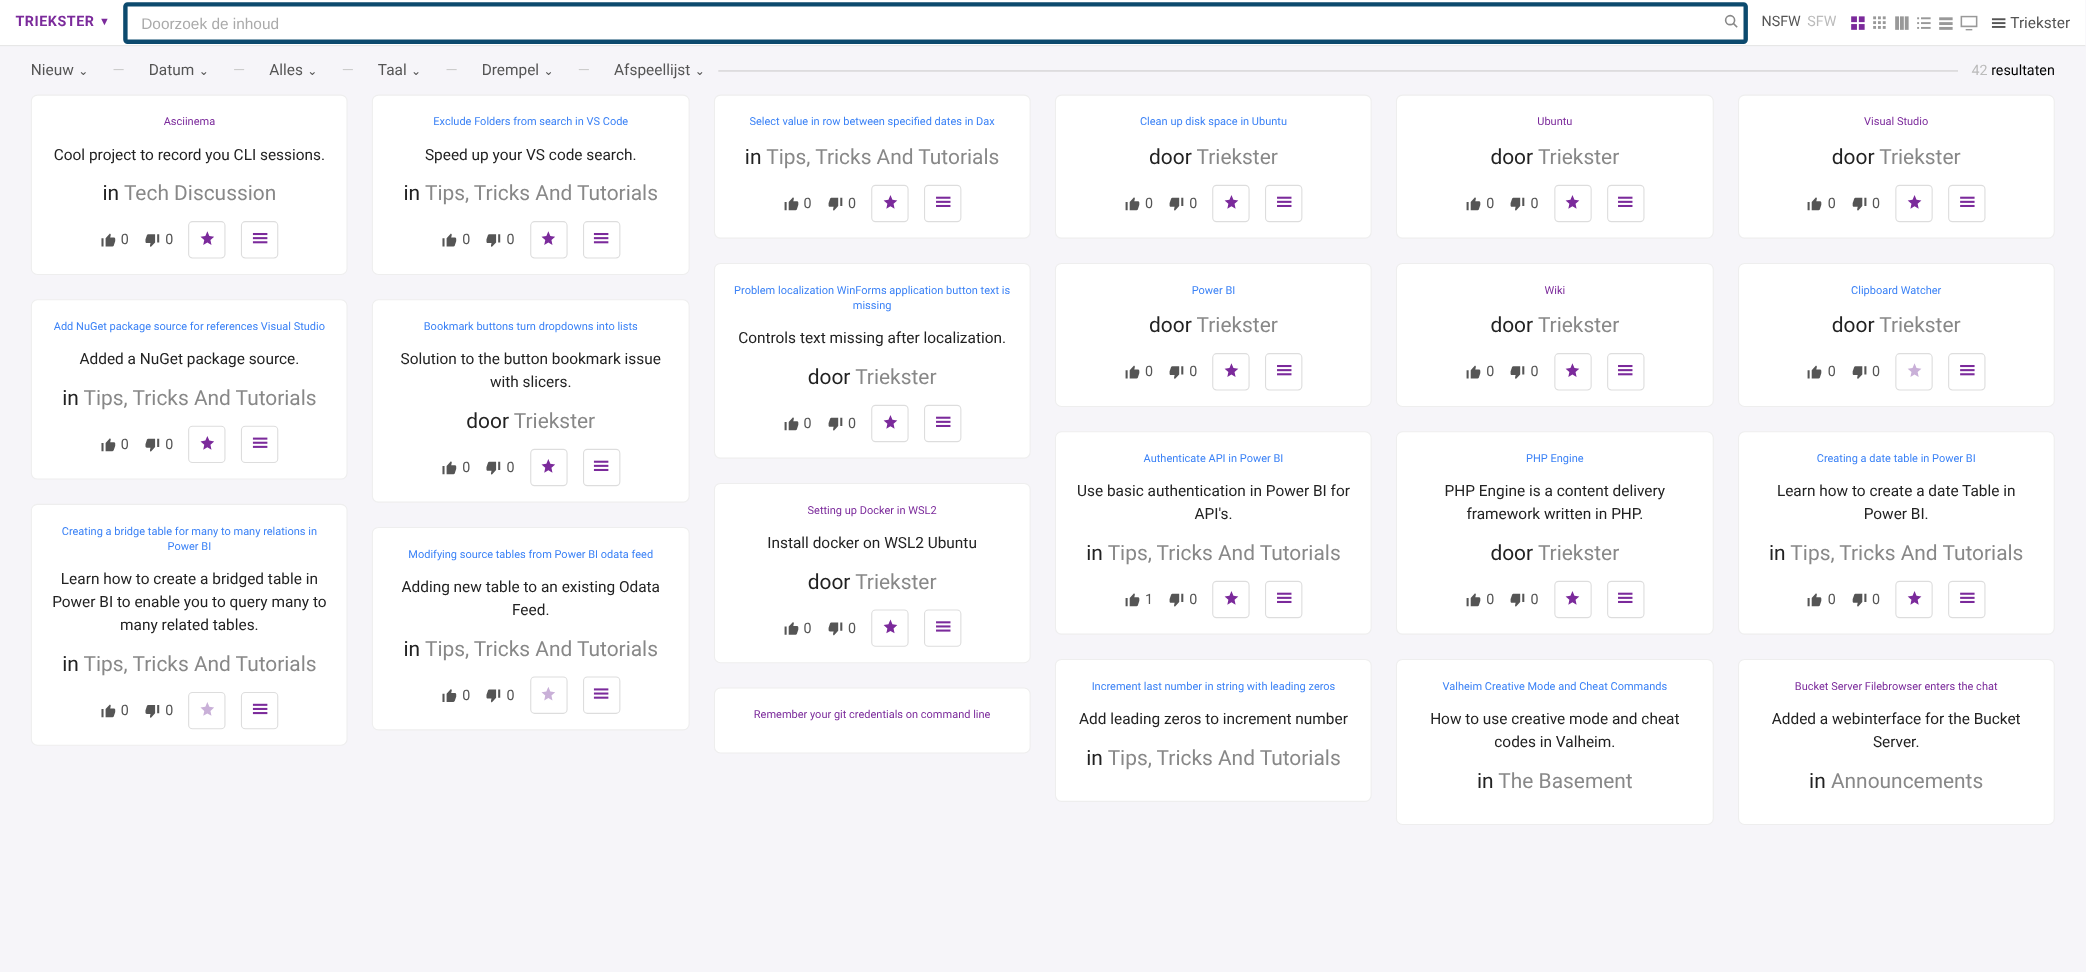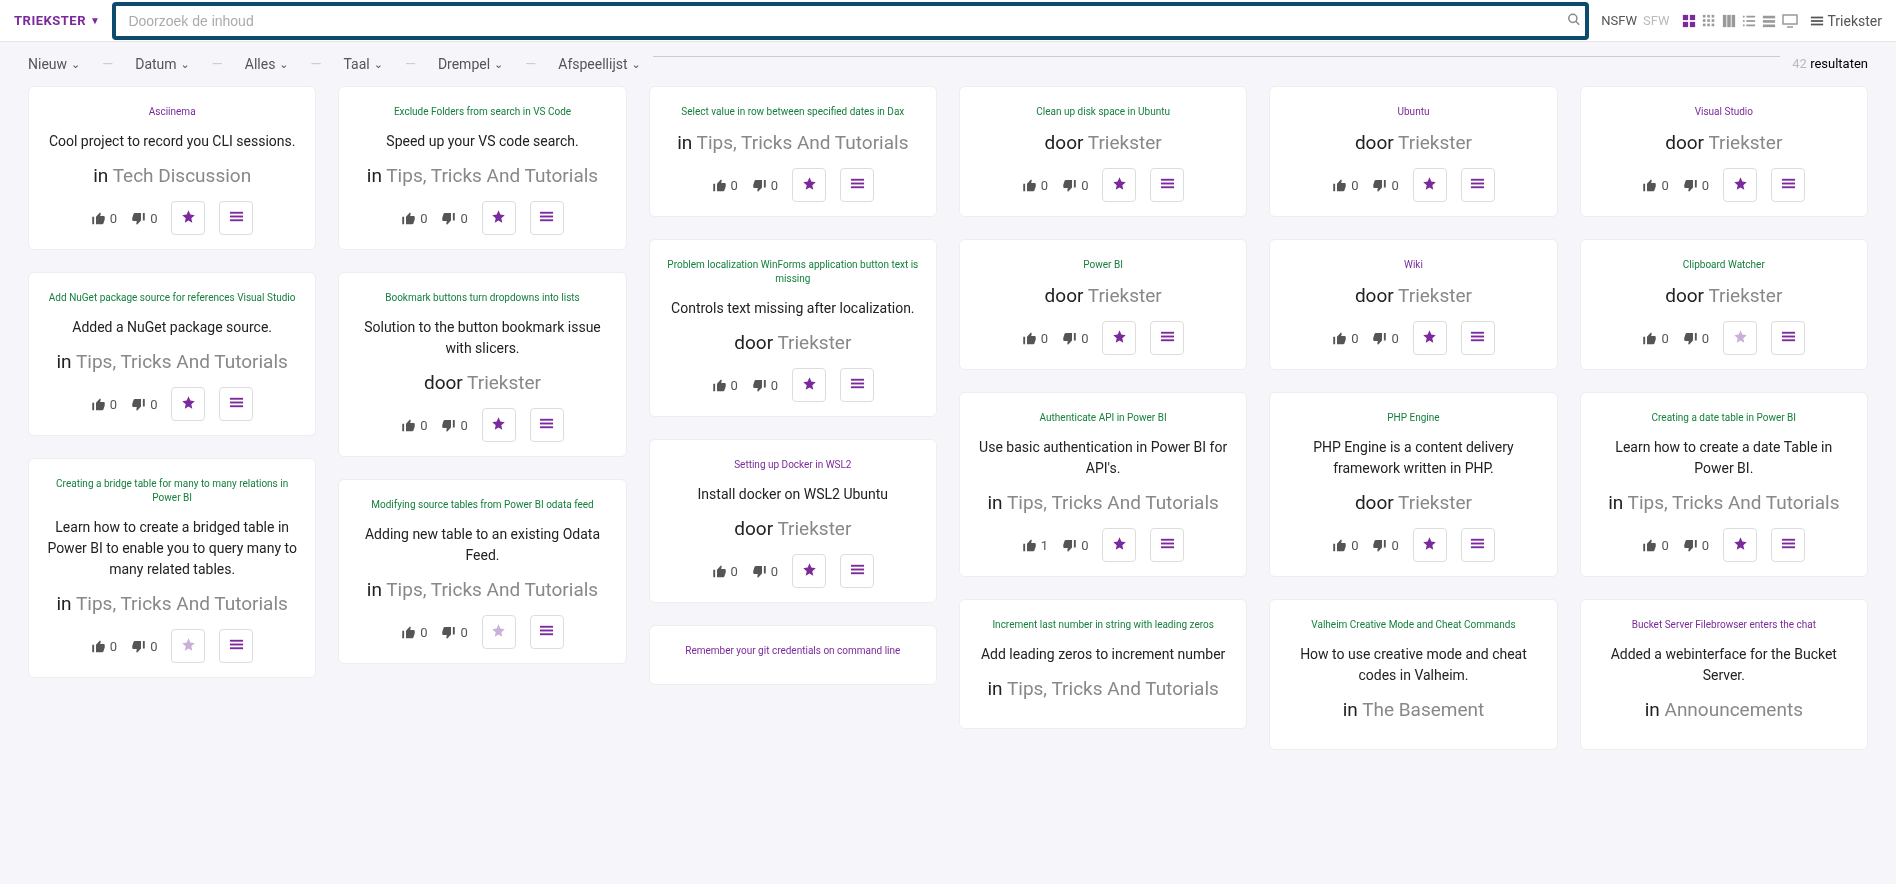--- a/index.html
+++ b/index.html
@@ -10,32 +10,32 @@
 .search-wrap { flex: 1; position: relative; }
 .search-input { width: 100%; border: 4px solid #0c4a6e; border-radius: 4px; padding: 7px 34px 7px 12px; font-size: 14px; color: #555; outline: none; }
 .search-input::placeholder { color: #aaa; }
 .search-btn { position: absolute; right: 8px; top: 50%; transform: translateY(-50%); color: #888; background: none; border: none; cursor: pointer; }
 .nsfw-group { display: flex; gap: 6px; font-size: 13px; color: #555; }
 .nsfw-group .dim { color: #bbb; }
 .view-icons { display: flex; gap: 6px; align-items: center; color: #999; }
 .view-icons .vicon { cursor: pointer; display: inline-flex; }
 .view-icons .vicon.active { color: #7b2a9b; }
 .user-link { color: #555; font-size: 14px; display: flex; align-items: center; gap: 4px; cursor: pointer; }
-.filters { display: flex; align-items: flex-start; padding: 14px 28px; font-size: 14px; color: #555; }
+.filters { display: flex; align-items: center; padding: 14px 28px; font-size: 14px; color: #555; }
 .filter { display: flex; align-items: center; gap: 4px; cursor: pointer; }
 .filter .chev { font-size: 11px; }
 .fsep { color: #ccc; }
 .fline { flex: 1; height: 1px; background: #ccc; margin: 0 12px; }
 .results { color: #bbb; font-size: 13px; }
 .results .r { color: #000000; }
 .grid { display: flex; gap: 22px; padding: 0 28px 30px; }
 .col { flex: 1; display: flex; flex-direction: column; gap: 22px; }
 .card { background: #fff; border: 1px solid #eee; border-radius: 6px; padding: 18px 16px 14px; text-align: center; }
 .card-title { color: #7b2a9b; font-size: 10px; margin-bottom: 12px; line-height: 1.4; cursor: pointer; }
-.card-title.plain { color: #15803d; }
+.card-title.plain { color: #3b82f6; }
 .card-desc { font-size: 14px; color: #222; margin-bottom: 12px; line-height: 1.5; }
 .card-meta { font-size: 19px; color: #222; margin-bottom: 14px; }
 .card-meta .label { color: #222; }
 .card-meta a { color: #888; text-decoration: none; cursor: pointer; }
 .card-actions { display: flex; align-items: center; justify-content: center; gap: 14px; }
 .vote { display: flex; align-items: center; gap: 4px; color: #555; font-size: 13px; cursor: pointer; }
 .btn-sq { width: 34px; height: 34px; border: 1px solid #ddd; border-radius: 4px; background: #fff; display: flex; align-items: center; justify-content: center; cursor: pointer; color: #7b2a9b; }
 .btn-sq.dim { color: #c9b0d8; }
 svg { flex-shrink: 0; }
 </style>

